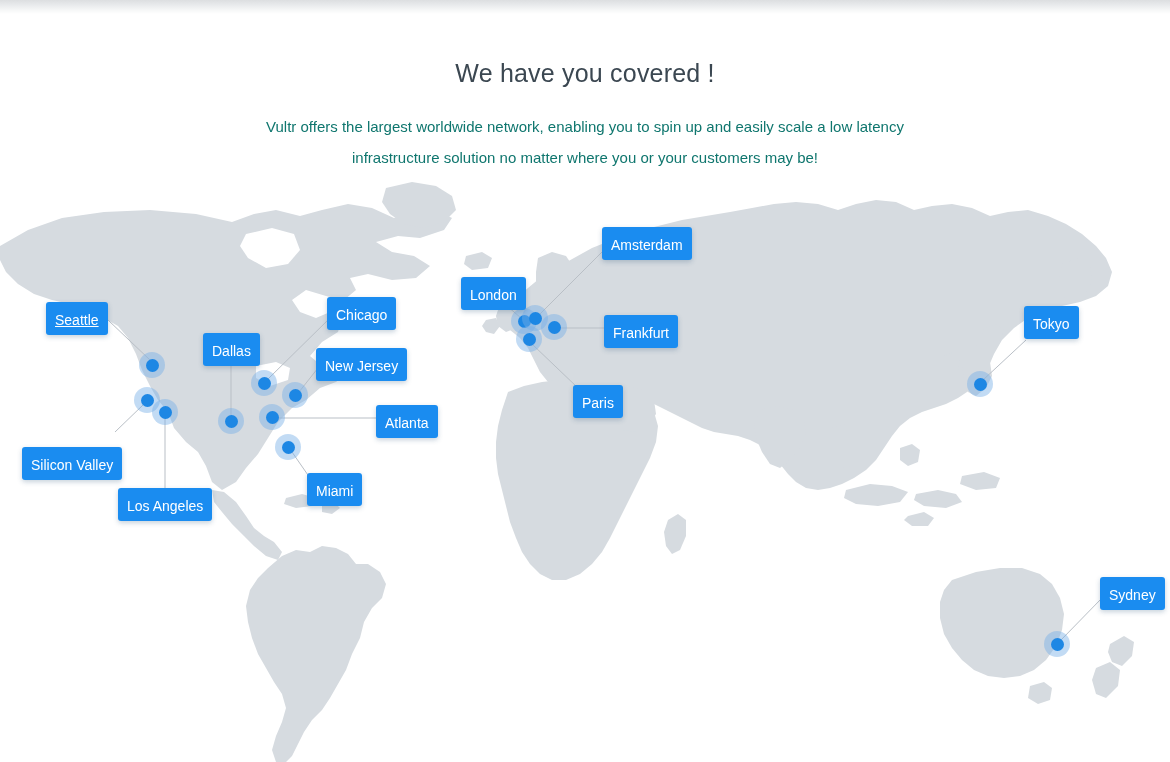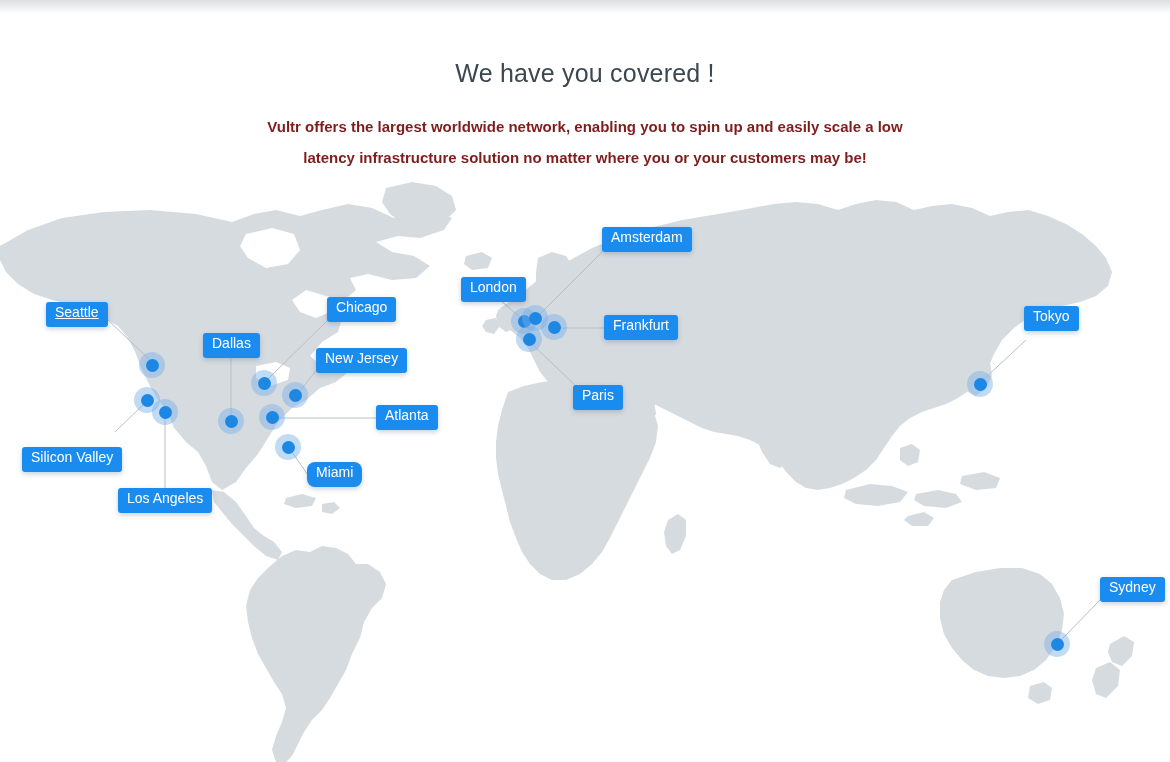--- a/index.html
+++ b/index.html
@@ -40,22 +40,22 @@
   }
   .subtitle {
     position: absolute;
     left: 50%;
     top: 96px;
     transform: translateX(-50%);
     width: 680px;
     text-align: center;
     font-size: 15px;
     line-height: 31px;
-    font-weight: 700;
-    color: #7f1d1d;
+    font-weight: 400;
+    color: #0f766e;
   }
 
   
   .map-wrap {
     position: absolute;
     left: 0; top: 160px;
     width: 1170px;
     height: 602px;
   }
   .map-svg {
@@ -97,21 +97,21 @@
     background: #1d87e4;
   }
 
   
   .label {
     position: absolute;
     background: #1a8cf0;
     color: #ffffff;
     font-size: 14px;
     line-height: 1;
-    padding: 3px 9px 8px 9px;
+    padding: 11px 9px 8px 9px;
     border-radius: 3px;
     white-space: nowrap;
     box-shadow: 0 2px 5px rgba(40, 80, 120, 0.26);
     cursor: pointer;
     user-select: none;
   }
 </style>
 </head>
 <body>
 
@@ -249,21 +249,21 @@
         <div class="marker" style="left: 1057px; top: 484px;"></div>
       </div>
     <div id="labels-layer">
         <div class="label" style="left: 46px; top: 142px; text-decoration: underline;">Seattle</div>
         <div class="label" style="left: 22px; top: 287px;">Silicon Valley</div>
         <div class="label" style="left: 118px; top: 328px;">Los Angeles</div>
         <div class="label" style="left: 203px; top: 173px;">Dallas</div>
         <div class="label" style="left: 327px; top: 137px;">Chicago</div>
         <div class="label" style="left: 316px; top: 188px;">New Jersey</div>
         <div class="label" style="left: 376px; top: 245px;">Atlanta</div>
-        <div class="label" style="left: 307px; top: 302px; border-radius: 8px;">Miami</div>
+        <div class="label" style="left: 307px; top: 313px;">Miami</div>
         <div class="label" style="left: 430px; top: 117px; margin-left: 31px;">London</div>
         <div class="label" style="left: 602px; top: 67px;">Amsterdam</div>
         <div class="label" style="left: 604px; top: 155px;">Frankfurt</div>
         <div class="label" style="left: 573px; top: 225px;">Paris</div>
         <div class="label" style="left: 1024px; top: 146px;">Tokyo</div>
         <div class="label" style="left: 1100px; top: 417px;">Sydney</div>
       </div>
 
   </div>
 </div>

